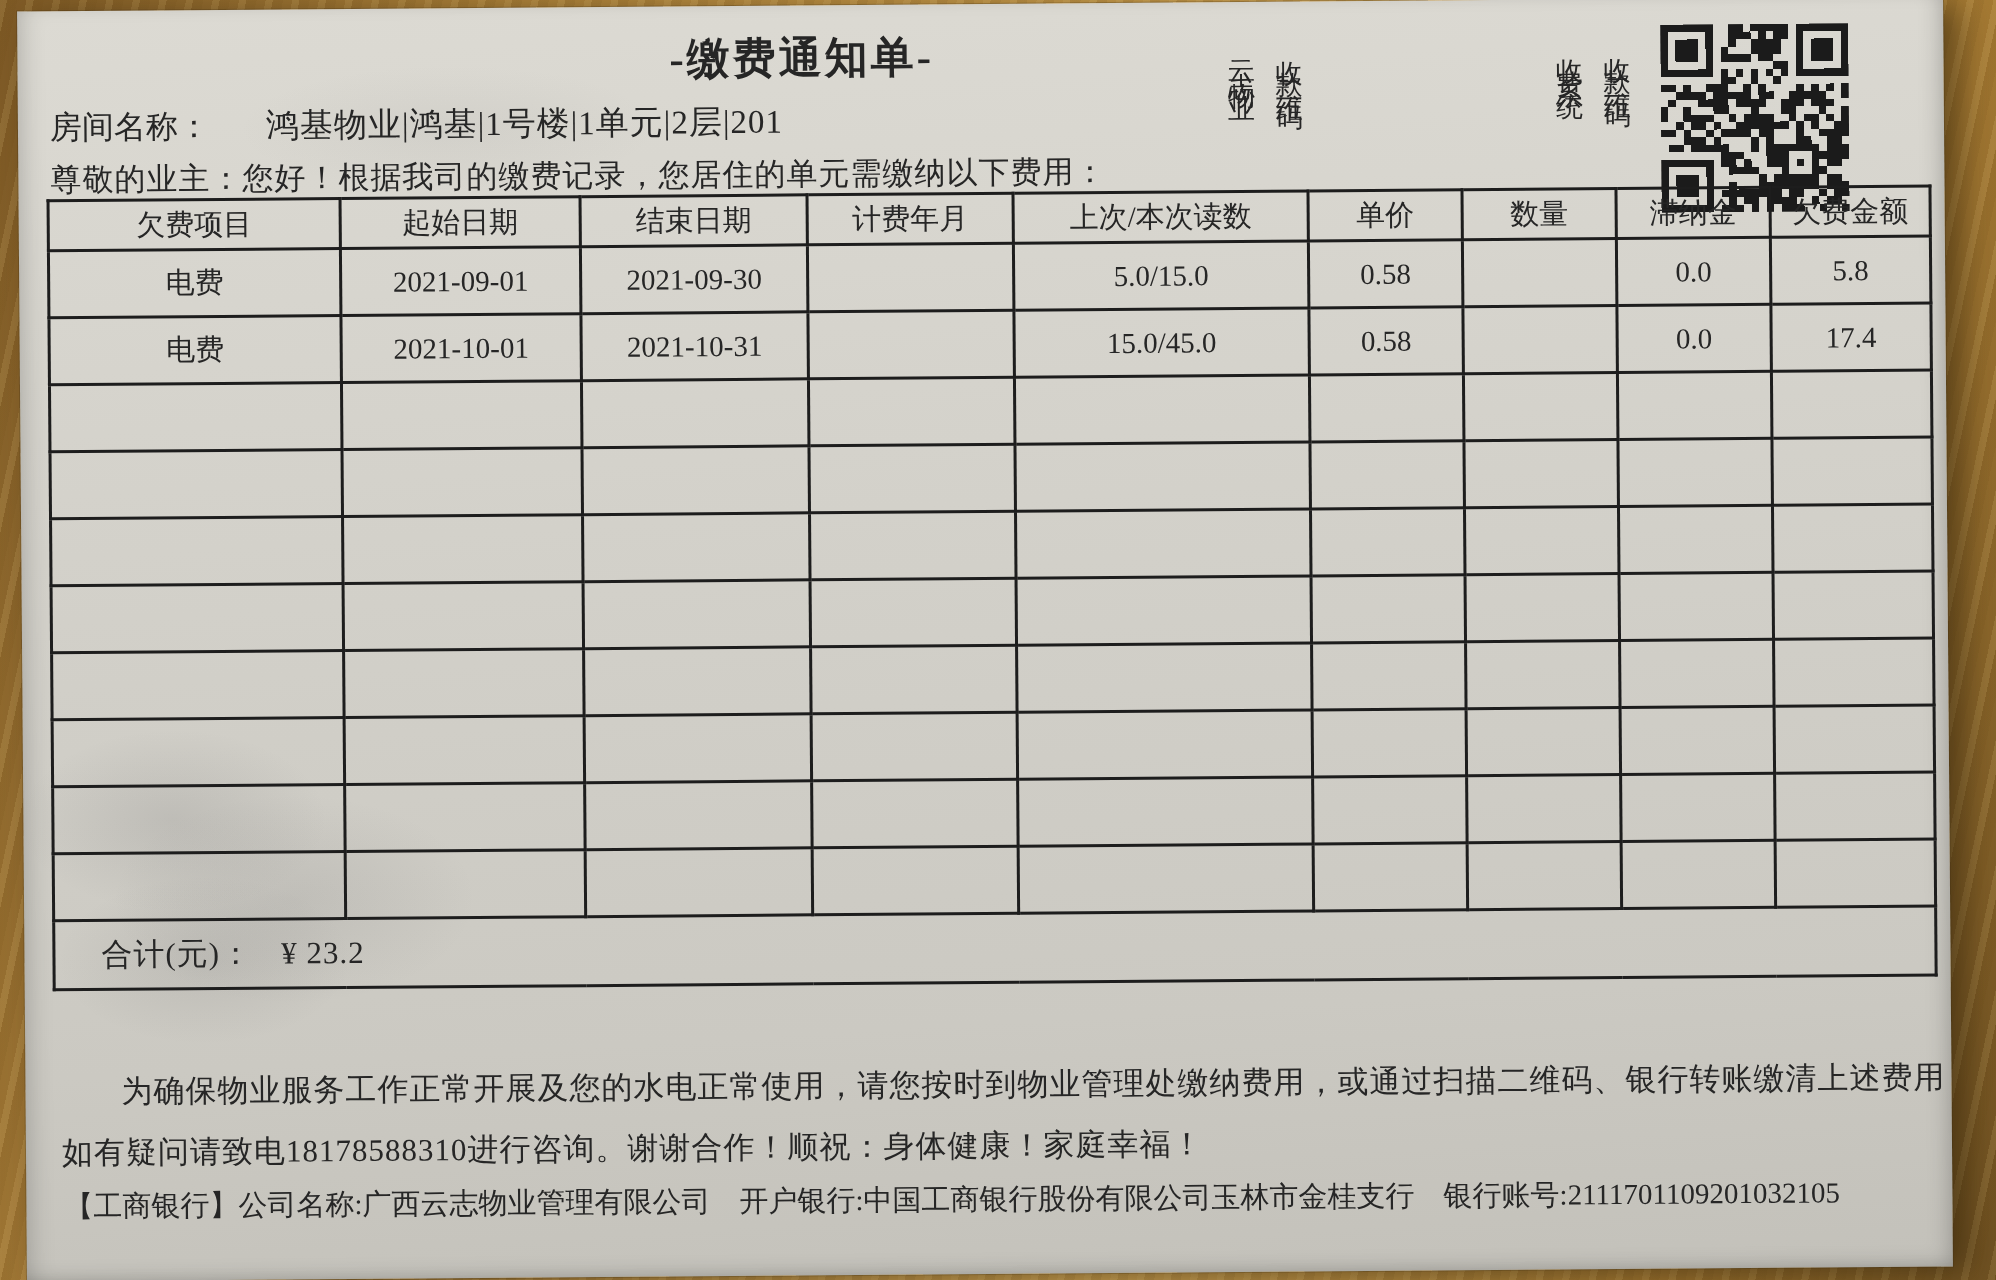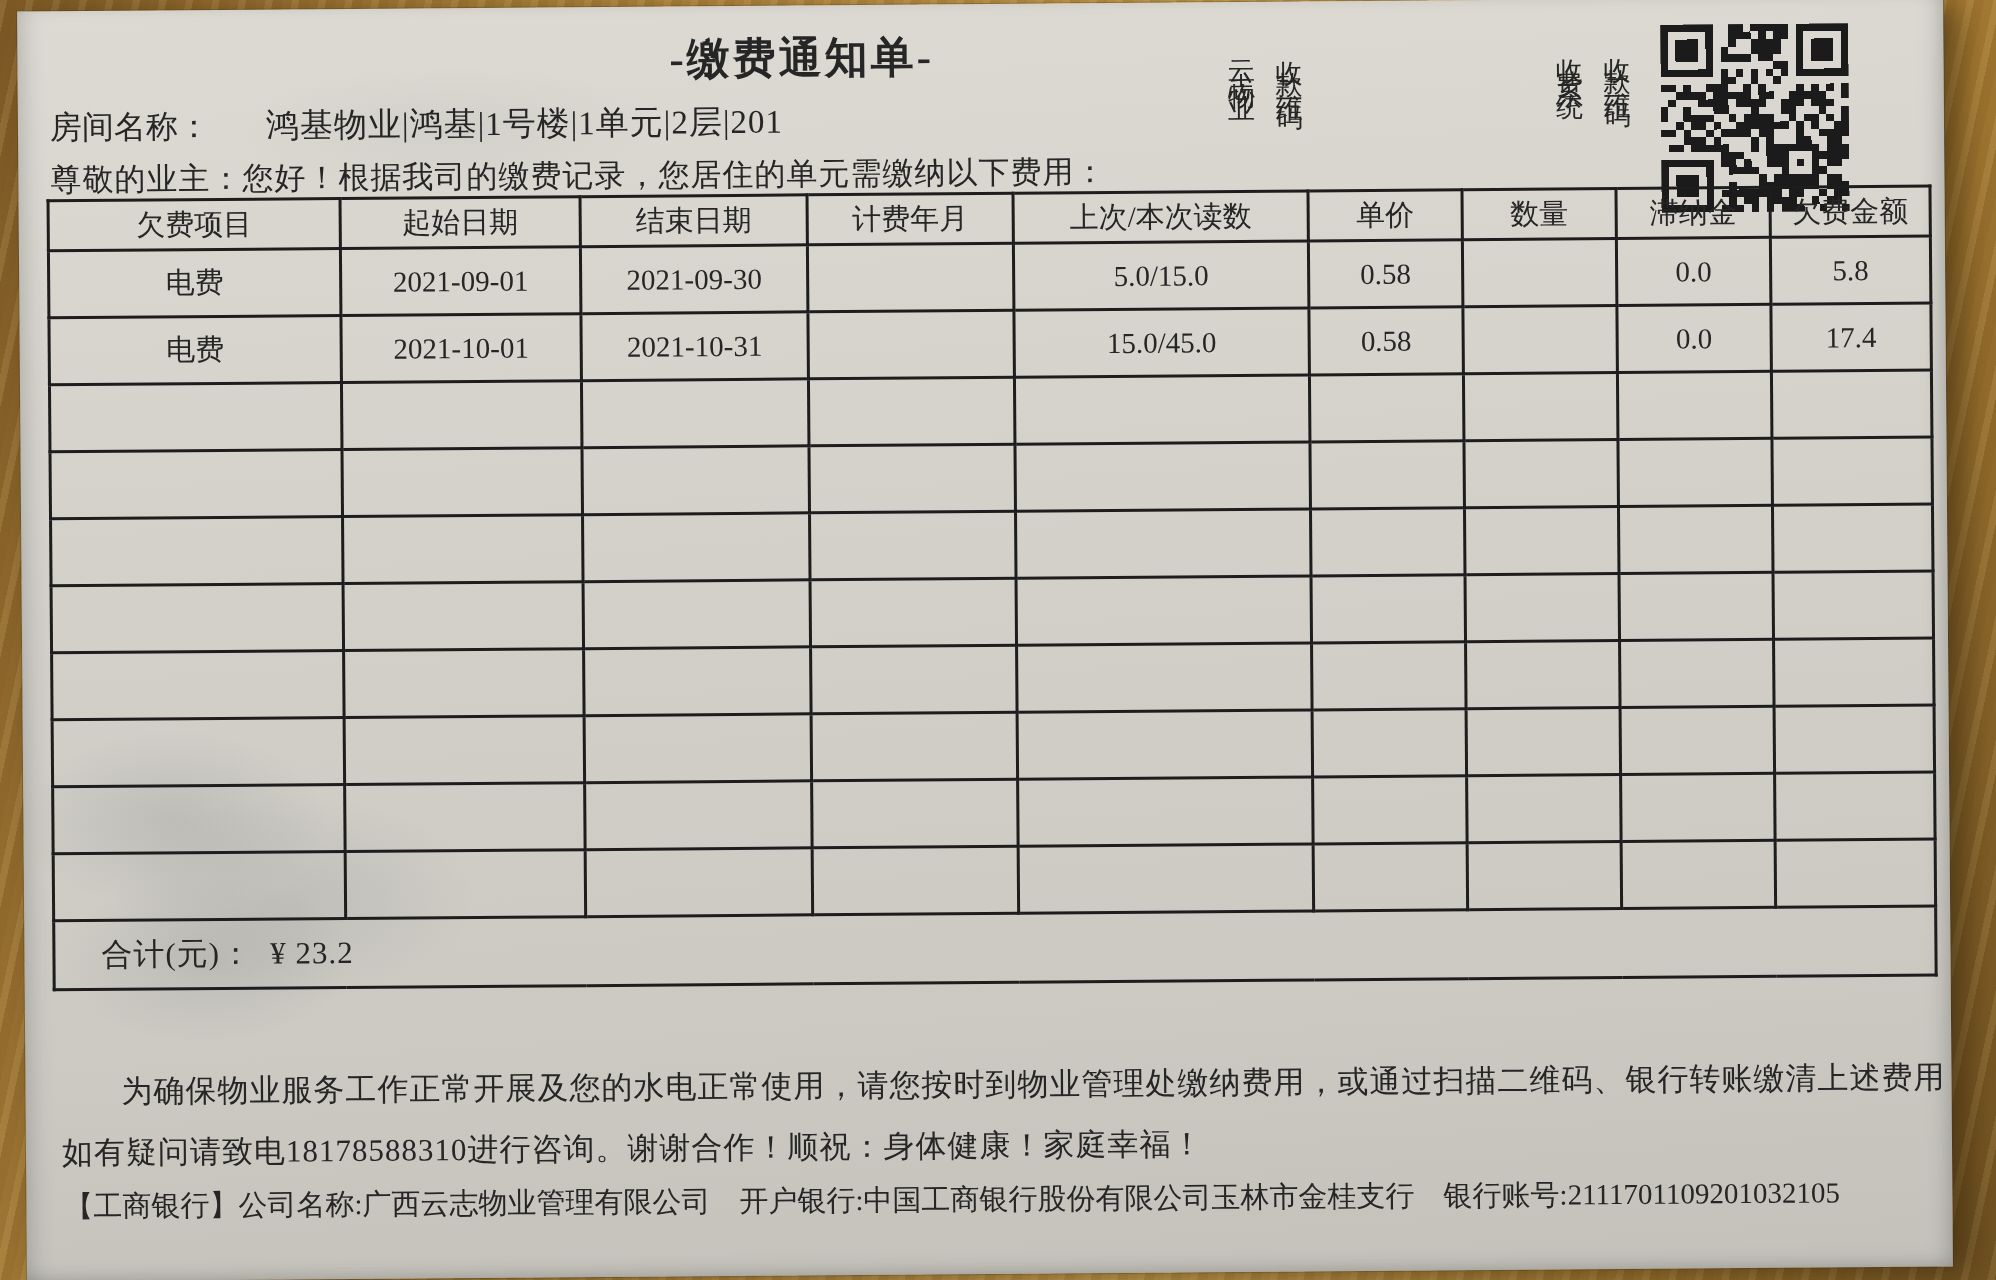--- a/index.html
+++ b/index.html
@@ -34,21 +34,21 @@
   .vlabels-1{left:1208px;}
   .vlabels-2{left:1536px;}
   .qr{position:absolute;left:1643px;top:26px;width:188px;height:188px;}
   .qr svg{width:100%;height:100%;}
   .table-wrap{position:absolute;left:28px;top:188px;width:1882px;}
   table{border-collapse:collapse;width:100%;table-layout:fixed;font-size:29px;}
   th,td{border:3px solid #1d1d1d;text-align:center;padding:0;font-weight:normal;overflow:hidden;white-space:nowrap;}
   thead th{height:47px;}
   tbody td{height:64px;}
   td.total-cell{text-align:left;padding-left:46px;font-size:31px;height:66px;letter-spacing:1px;}
-  .total-amount{margin-left:18px;}
+  .total-amount{margin-left:29px;}
   .notice1{position:absolute;left:96px;top:1060px;font-size:31px;white-space:nowrap;letter-spacing:1px;}
   .notice2{position:absolute;left:36px;top:1121px;font-size:31px;white-space:nowrap;letter-spacing:1px;}
   .bank{position:absolute;left:38px;top:1176px;font-size:29px;white-space:nowrap;}
 </style>
 </head>
 <body>
 
 <div class="paper">
 
   <div class="title">-缴费通知单-</div>

